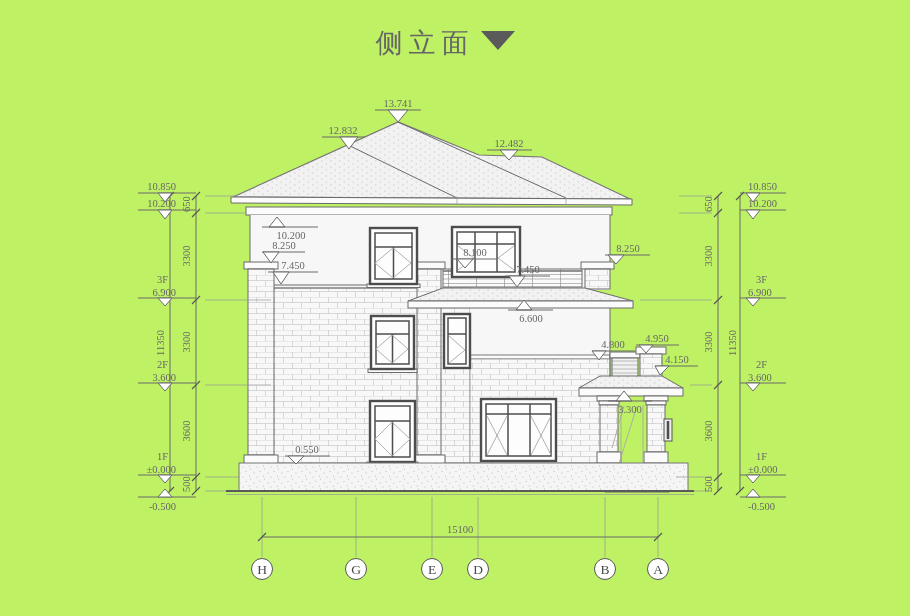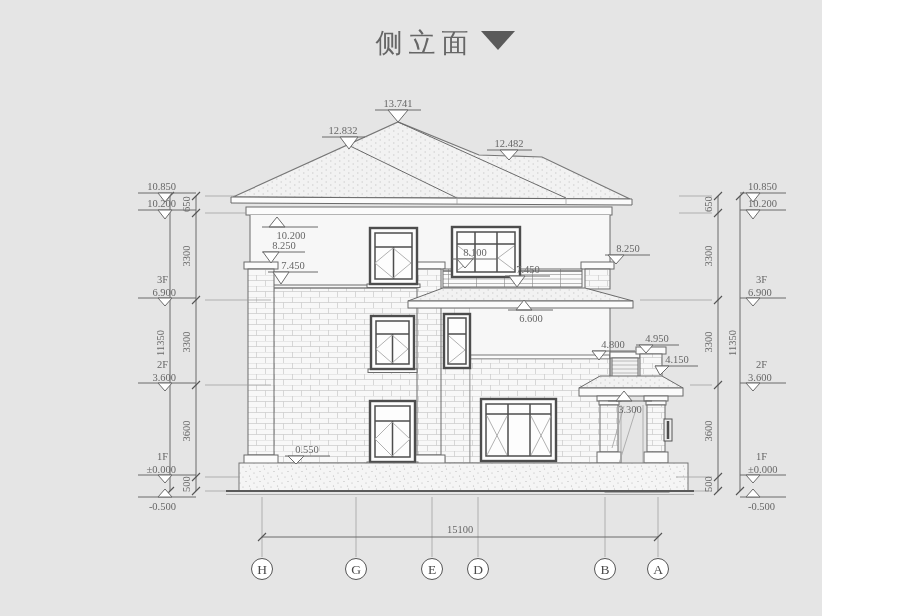--- a/index.html
+++ b/index.html
@@ -1,16 +1,16 @@
 <!DOCTYPE html>
 <html><head>
 <meta charset="utf-8">
 <style>
   html,body{margin:0;padding:0;background:#ffffff;}
-  #stage{position:relative;width:822px;height:616px;background:#e5e5e5;overflow:hidden;
+  #stage{position:relative;width:910px;height:616px;background:#bef264;overflow:hidden;
          font-family:"Liberation Serif",serif;}
   svg{position:absolute;left:0;top:0;}
   .ln{stroke:#6b6b6b;stroke-width:1;fill:none}
   .lnb{stroke:#6f6f6f;stroke-width:1.3;fill:none}
   .lt{stroke:#9a9a9a;stroke-width:.7;fill:none}
   .dg{stroke:#a8a8a8;stroke-width:.9;fill:none}
   .wf{stroke:#4d4d4d;stroke-width:2.4;fill:#fdfdfd}
   .wm{stroke:#4d4d4d;stroke-width:1.5;fill:none}
   .cap{fill:#fbfbfb;stroke:#6b6b6b;stroke-width:1}
   .tri{fill:#ffffff;stroke:#6b6b6b;stroke-width:1}

